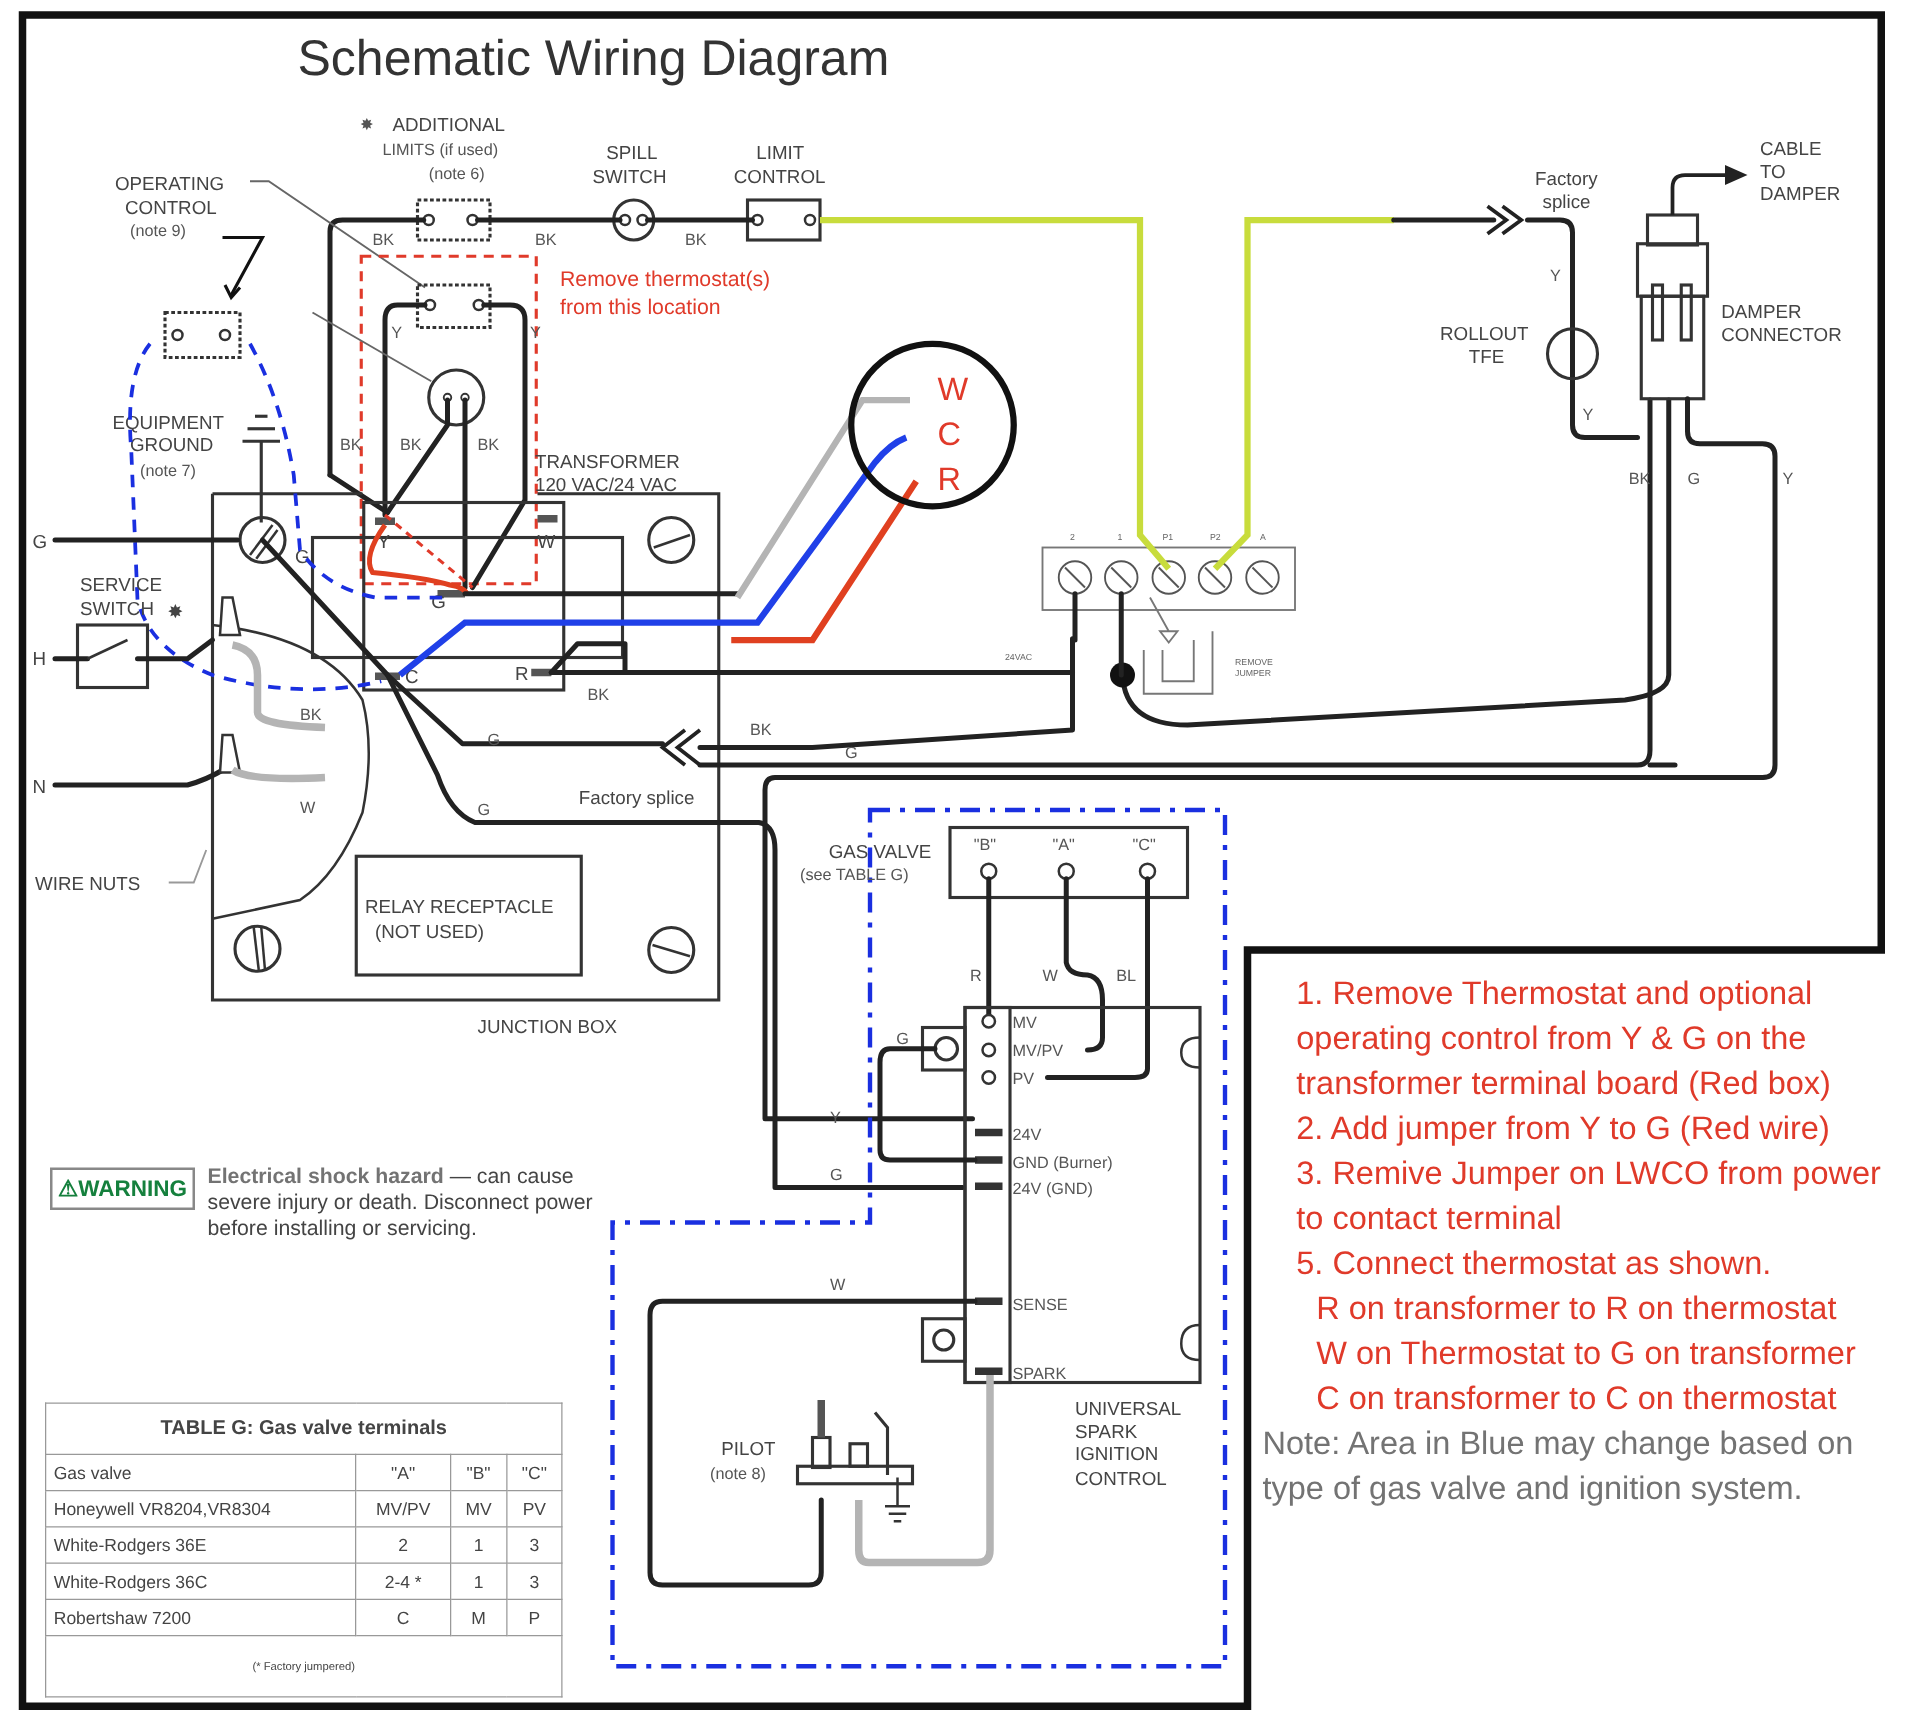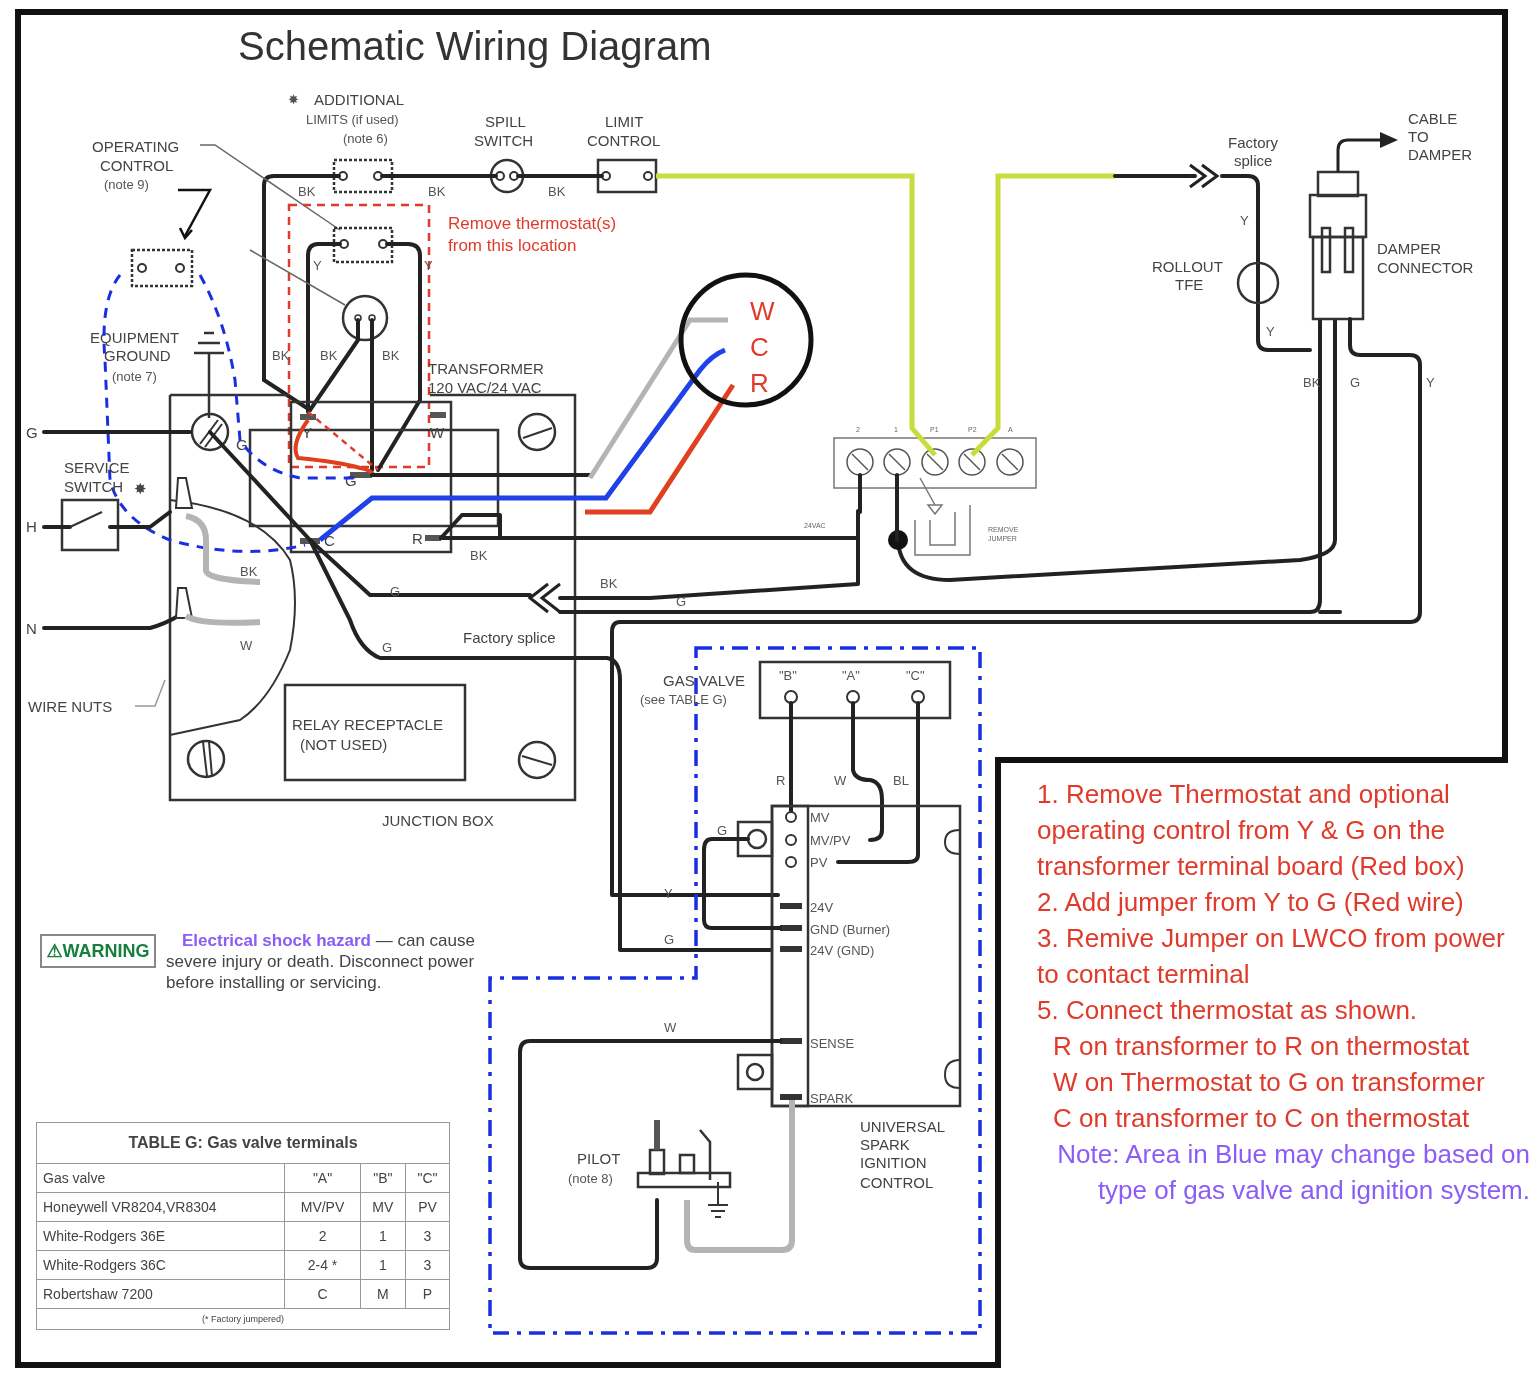--- a/index.html
+++ b/index.html
@@ -8,31 +8,31 @@
   .lbl{font-family:"Liberation Sans",sans-serif;fill:#444;font-size:15px;}
   .lbl-sm{font-family:"Liberation Sans",sans-serif;fill:#555;font-size:13px;}
   .lbl-xs{font-family:"Liberation Sans",sans-serif;fill:#666;font-size:7px;}
   .title{font-family:"Liberation Sans",sans-serif;fill:#333;font-size:40px;}
   .red-lbl{font-family:"Liberation Sans",sans-serif;fill:#e03a2a;font-size:17px;}
   .therm{font-family:"Liberation Sans",sans-serif;fill:#e03a2a;font-size:26px;}
   .wire{fill:none;stroke:#222;stroke-width:4;stroke-linecap:round;stroke-linejoin:round;}
   .box{fill:none;stroke:#333;stroke-width:2.5;}
   .notes{position:absolute;left:1010px;top:776px;width:520px;font-family:"Liberation Sans",sans-serif;font-size:26px;line-height:36px;}
   .notes .r{color:#e03a2a;margin-left:27px;}
-  .notes .b{color:#8b5cf6;text-align:right;}
+  .notes .b{color:#737373;}
   .notes .ind{padding-left:16px;}
   .tbl{position:absolute;left:36px;top:1122px;width:414px;border-collapse:collapse;font-family:"Liberation Sans",sans-serif;font-size:14px;color:#444;}
   .tbl td,.tbl th{border:1.5px solid #999;padding:3px 6px;height:22px;}
   .tbl th.cap{font-weight:bold;font-size:16px;height:34px;text-align:center;}
   .tbl td.c{text-align:center;}
-  .tbl td.foot{text-align:center;font-size:9px;height:12px;padding:4px;}
+  .tbl td.foot{text-align:center;font-size:9px;height:12px;padding:18px;}
   .warn{position:absolute;left:40px;top:930px;}
   .warn-badge{position:absolute;left:0;top:4px;width:112px;height:30px;border:2px solid #888;font-weight:bold;font-size:18px;color:#15803d;text-align:center;line-height:30px;}
   .warn-text{position:absolute;left:126px;top:0;width:340px;font-size:17px;line-height:21px;color:#444;}
-  .warn-text b{color:#8b5cf6;margin-left:16px;}
+  .warn-text b{color:#737373;}
 </style>
 </head>
 <body>
 
 <svg id="diagram" viewBox="0 0 1540 1378" xmlns="http://www.w3.org/2000/svg">
 
   <path d="M18 12 H1505 V760 H998 V1365 H18 Z" fill="none" stroke="#111" stroke-width="6"></path>
 
   <text class="title" x="238" y="60">Schematic Wiring Diagram</text>
 

